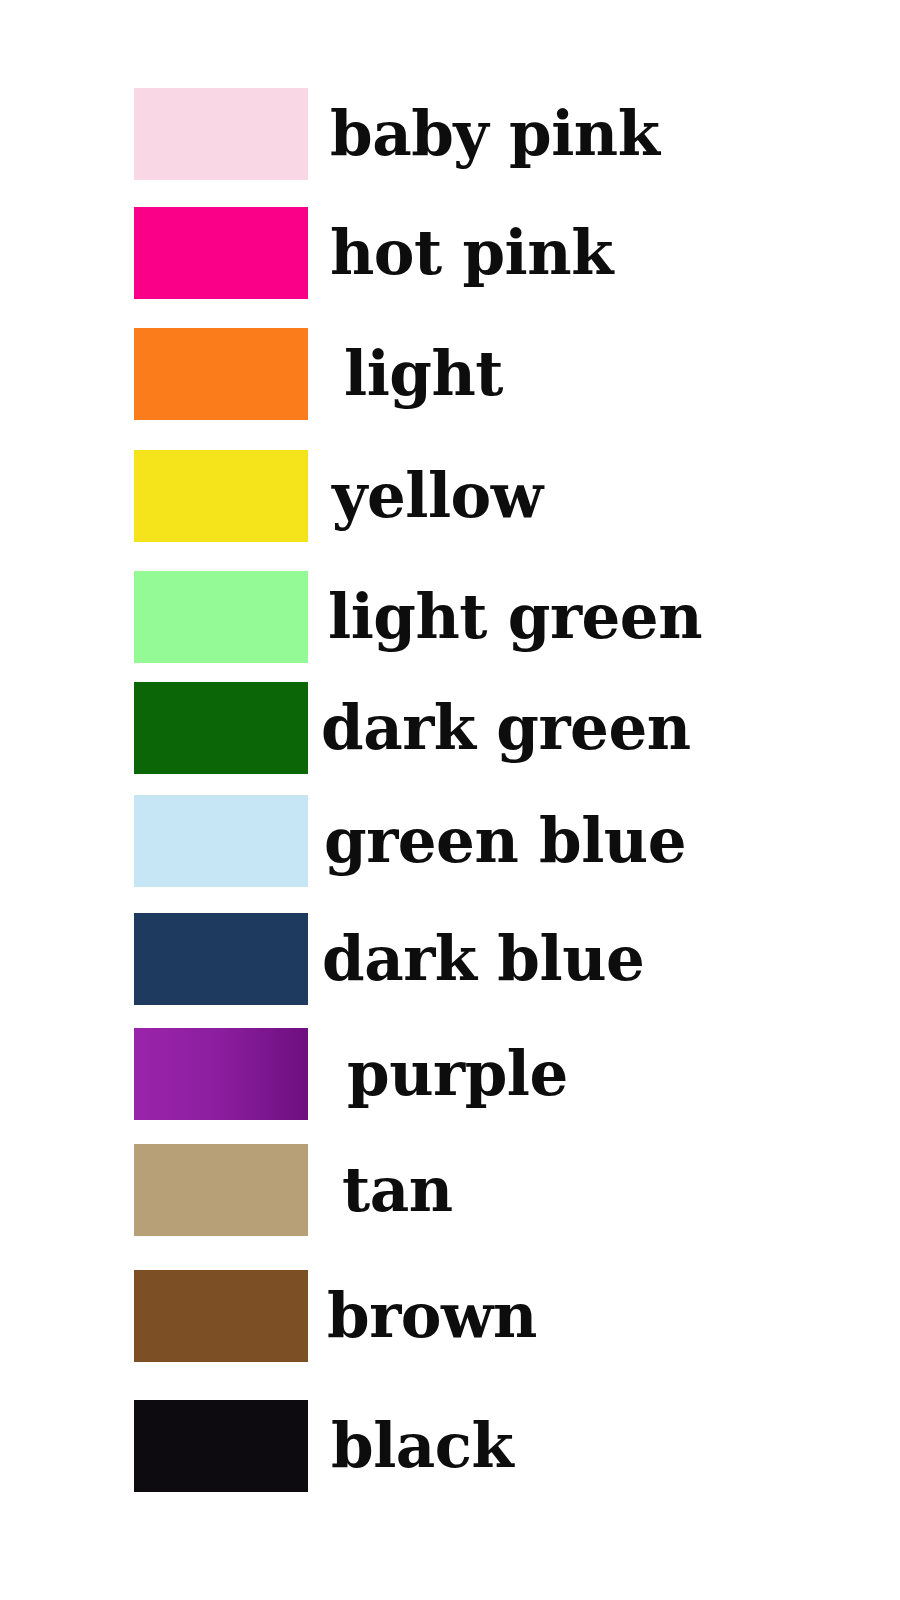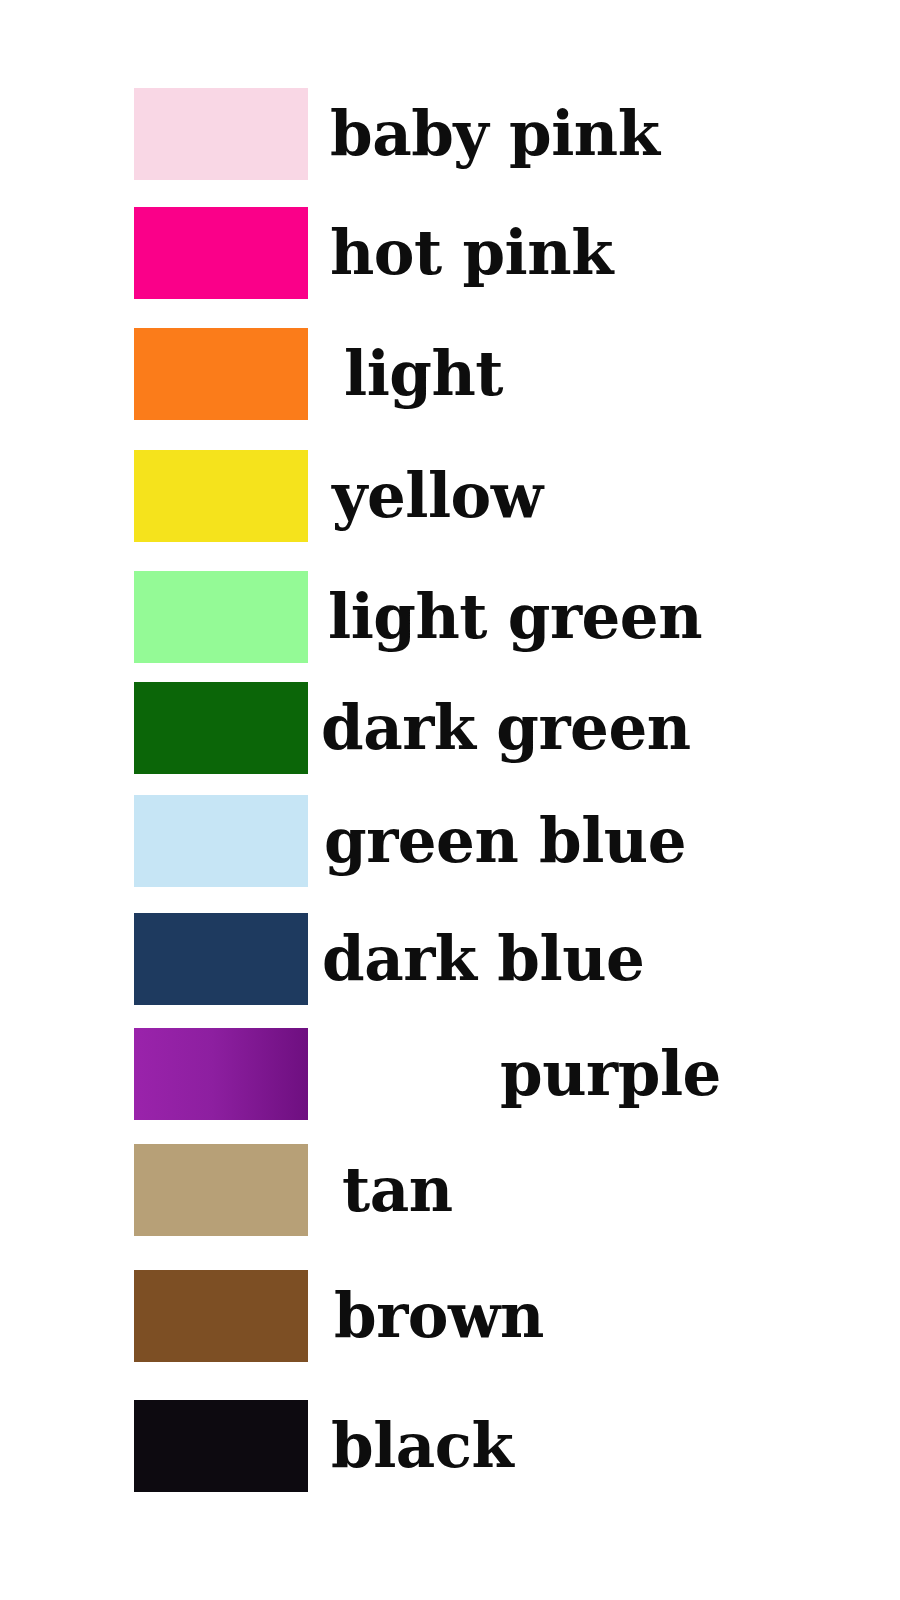--- a/index.html
+++ b/index.html
@@ -50,23 +50,23 @@
 
   
   .lbl-i0  { padding-left: 22px; }
   .lbl-i1  { padding-left: 22px; }
   .lbl-i2  { padding-left: 36px; }
   .lbl-i3  { padding-left: 24px; }
   .lbl-i4  { padding-left: 20px; }
   .lbl-i5  { padding-left: 13px; }
   .lbl-i6  { padding-left: 16px; }
   .lbl-i7  { padding-left: 14px; }
-  .lbl-i8  { padding-left: 39px; text-align: center; }
+  .lbl-i8  { padding-left: 39px; }
   .lbl-i9  { padding-left: 34px; }
-  .lbl-i10 { padding-left: 26px; }
+  .lbl-i10 { padding-left: 19px; }
   .lbl-i11 { padding-left: 23px; }
 </style>
 </head>
 <body style="background: rgb(255, 255, 255);">
 
 <div id="palette-sheet">
 
   <div class="swatch-row" style="top:88px">
     <div class="swatch-chip" style="background: rgb(249, 215, 229);"></div>
     <div class="swatch-label lbl-i0">baby pink</div>

